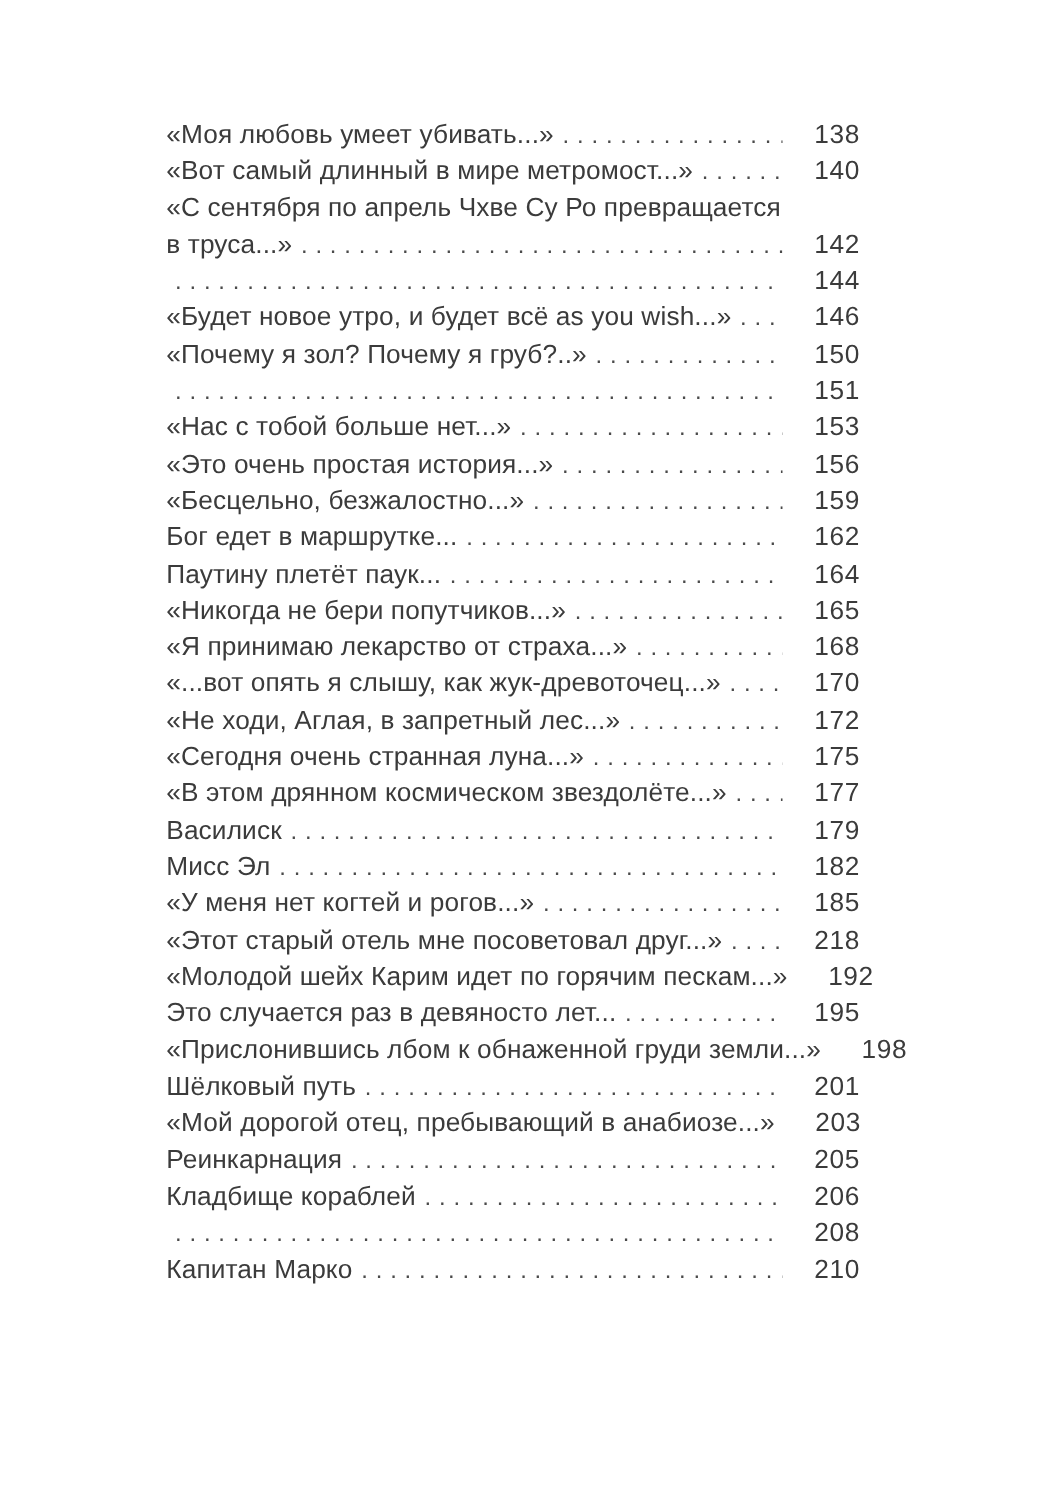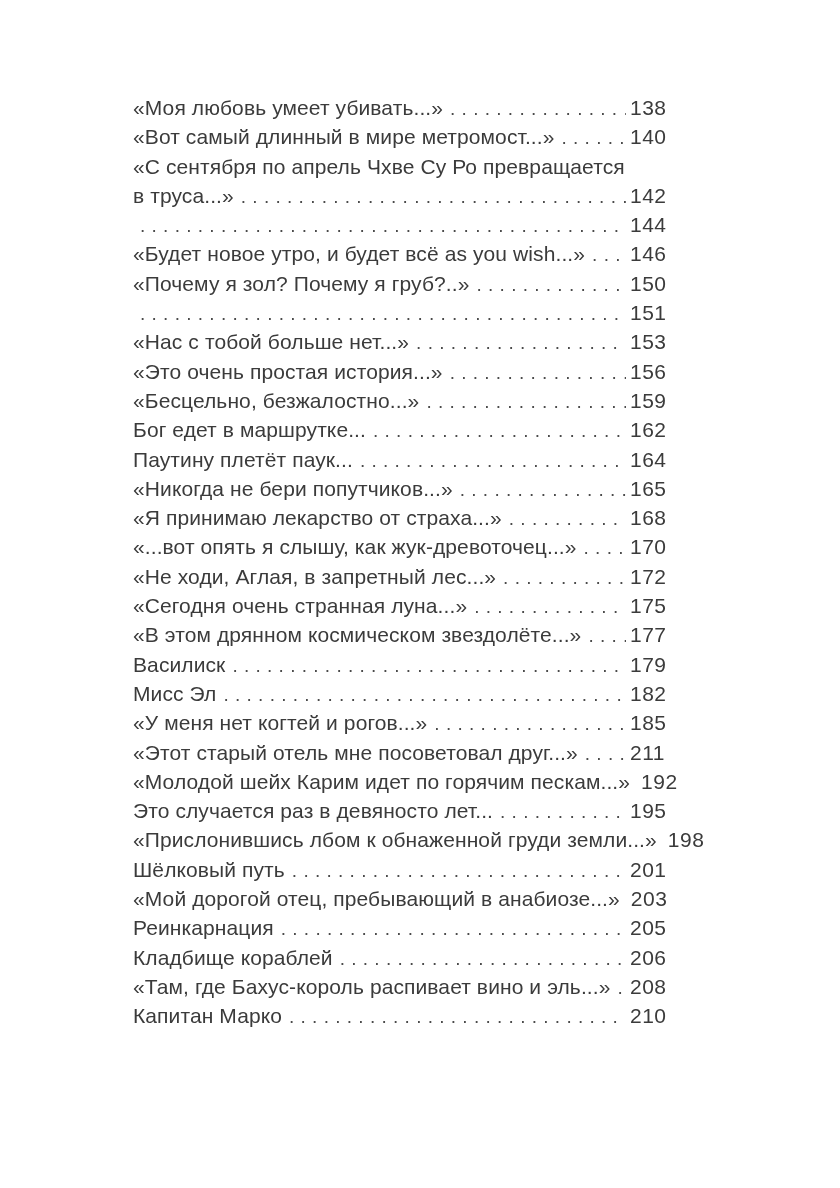--- a/index.html
+++ b/index.html
@@ -46,21 +46,21 @@
   .dots::after {
     content: ". . . . . . . . . . . . . . . . . . . . . . . . . . . . . . . . . . . . . . . . . . . . . . . . . . . . . . . . . . . . . . . . . . . .";
     font-size: 19px;
     letter-spacing: 0.5px;
   }
   .row.no-page .dots::after {
     content: "";
   }
   .pagenum {
     flex: 0 0 58px;
-    text-align: left;
+    text-align: right;
     letter-spacing: 0.5px;
   }
 </style>
 </head>
 <body>
 
 <main class="page">
   <div class="toc-list" id="toc-list">
       <div class="row">
         <span class="title">«Моя любовь умеет убивать...»</span>
@@ -166,21 +166,21 @@
         <span class="pagenum">182</span>
       </div>
       <div class="row">
         <span class="title">«У меня нет когтей и рогов...»</span>
         <span class="dots"></span>
         <span class="pagenum">185</span>
       </div>
       <div class="row">
         <span class="title">«Этот старый отель мне посоветовал друг...»</span>
         <span class="dots"></span>
-        <span class="pagenum">211</span>
+        <span class="pagenum">218</span>
       </div>
       <div class="row">
         <span class="title">«Молодой шейх Карим идет по горячим пескам...»</span>
         <span class="dots"></span>
         <span class="pagenum">192</span>
       </div>
       <div class="row">
         <span class="title">Это случается раз в девяносто лет...</span>
         <span class="dots"></span>
         <span class="pagenum">195</span>
@@ -204,21 +204,20 @@
         <span class="title">Реинкарнация</span>
         <span class="dots"></span>
         <span class="pagenum">205</span>
       </div>
       <div class="row">
         <span class="title">Кладбище кораблей</span>
         <span class="dots"></span>
         <span class="pagenum">206</span>
       </div>
       <div class="row">
-        <span class="title">«Там, где Бахус-король распивает вино и эль...»</span>
         <span class="dots"></span>
         <span class="pagenum">208</span>
       </div>
       <div class="row">
         <span class="title">Капитан Марко</span>
         <span class="dots"></span>
         <span class="pagenum">210</span>
       </div>
     </div>
 </main>

